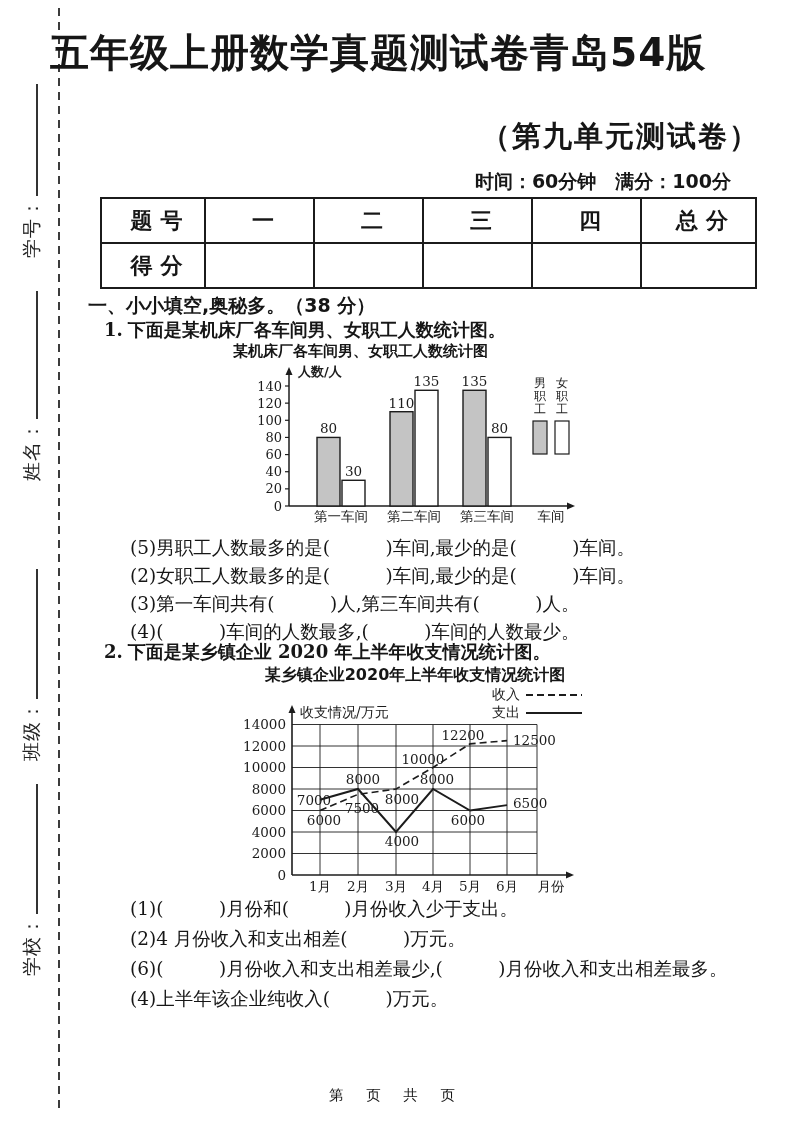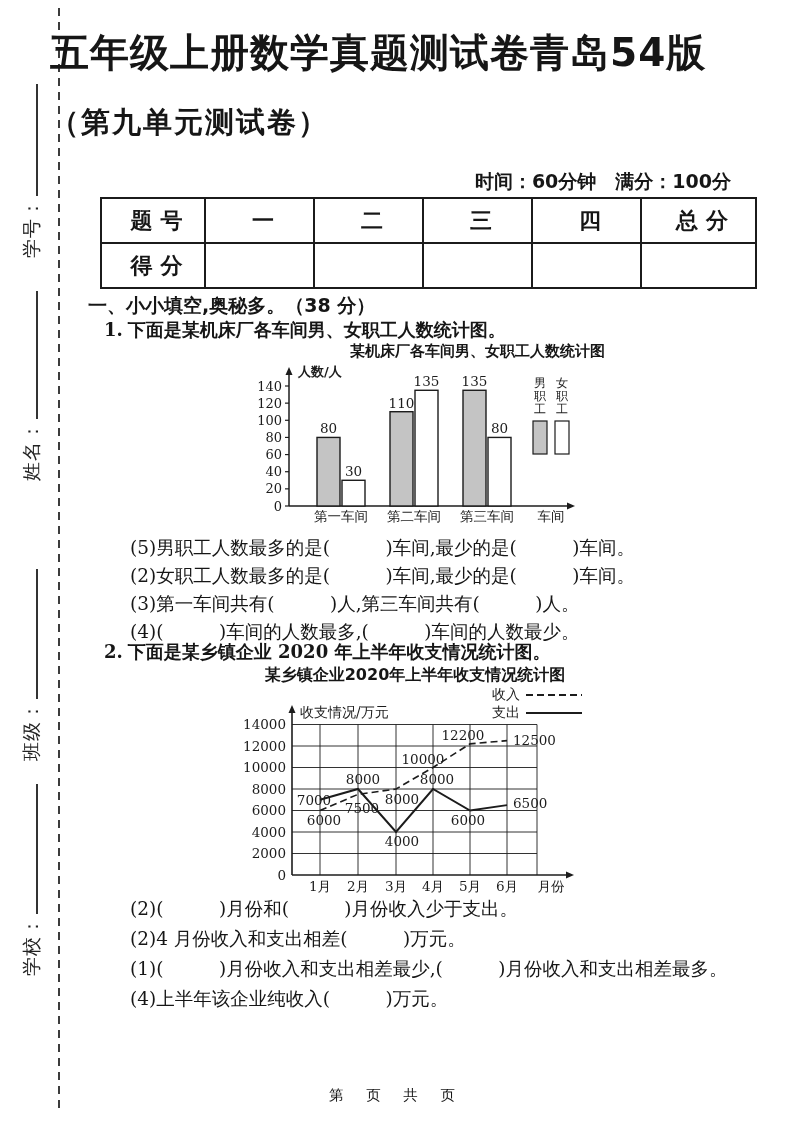--- a/index.html
+++ b/index.html
@@ -14,42 +14,42 @@
              font-family:"DejaVu Sans","Liberation Sans",sans-serif;color:#222;}
   .side-label{white-space:nowrap;line-height:1;letter-spacing:1px;}
   .side-blank{display:inline-block;height:2px;background:#333;margin:0 0 3px 2px;}
   .sp1{top:149px}.sp1 .side-blank{width:112px}
   .sp2{top:372px}.sp2 .side-blank{width:128px}
   .sp3{top:652px}.sp3 .side-blank{width:136px}
   .sp4{top:867px}.sp4 .side-blank{width:138px}
 
   .title{position:absolute;top:26px;left:50px;width:710px;margin:0;
          font-family:"DejaVu Sans","Liberation Sans",sans-serif;font-size:39px;font-weight:bold;letter-spacing:1px;}
-  .subtitle{position:absolute;top:103px;left:50px;width:710px;margin:0;text-align:left;
+  .subtitle{position:absolute;top:117px;left:50px;width:710px;margin:0;text-align:right;
             font-family:"DejaVu Sans","Liberation Sans",sans-serif;font-size:29px;font-weight:bold;letter-spacing:2px;}
   .meta{position:absolute;top:169px;right:62px;font-family:"DejaVu Sans","Liberation Sans",sans-serif;
         font-size:19px;font-weight:bold;}
 
   .score-table{position:absolute;top:197px;left:100px;border-collapse:collapse;table-layout:fixed;}
   .score-table td{border:2.2px solid #1b1b1b;height:41px;text-align:center;vertical-align:middle;
                   font-size:22px;font-weight:bold;font-family:"DejaVu Sans","Liberation Sans",sans-serif;
                   letter-spacing:8px;padding-left:16px;}
 
   .sec-heading{position:absolute;top:293px;left:88px;font-family:"DejaVu Sans","Liberation Sans",sans-serif;
                font-weight:bold;font-size:19px;}
   .q-intro{position:absolute;left:104px;font-size:18px;font-weight:bold;}
   .q-intro b{margin-right:5px;}
   .q1{top:318px}.q2{top:640px}
   .blank-line{position:absolute;left:130px;font-size:18.5px;white-space:nowrap;}
   .b1{top:535px}.b2{top:563px}.b3{top:591px}.b4{top:619px}
   .c1{top:896px}.c2{top:926px}.c3{top:956px}.c4{top:986px}
 
   .chart-block{position:absolute;}
   .bar-block{top:342px;left:233px;width:372px;height:196px;}
-  .bar-block .chart-title{position:absolute;top:0;left:0;width:100%;text-align:right;
+  .bar-block .chart-title{position:absolute;top:0;left:0;width:100%;text-align:left;
         font-family:"DejaVu Sans","Liberation Sans",sans-serif;font-weight:bold;font-size:15px;}
   .bar-block svg{position:absolute;top:15px;left:0;}
   .line-block{top:663px;left:230px;width:435px;height:228px;}
   .line-block .chart-title{position:absolute;top:2px;left:0;width:370px;text-align:center;
         font-family:"DejaVu Sans","Liberation Sans",sans-serif;font-weight:bold;font-size:16px;}
   .line-block svg{position:absolute;top:20px;left:0;}
 
   .footer{position:absolute;top:1086px;left:0;width:100%;text-align:center;font-size:14.5px;
           letter-spacing:9px;font-family:"DejaVu Sans","Liberation Sans",sans-serif;}
 </style>
@@ -227,19 +227,19 @@
         <polyline points="90,116.75 128,106 166,149 203,106 240,127.5 277,122.125" fill="none" stroke="#1c1c1c" stroke-width="2"></polyline>
         <text x="84" y="121.75" text-anchor="middle" font-size="13.5" font-family="&quot;DejaVu Serif&quot;,&quot;Liberation Serif&quot;,serif" font-weight="normal" fill="#1c1c1c">7000</text>
         <text x="133" y="101" text-anchor="middle" font-size="13.5" font-family="&quot;DejaVu Serif&quot;,&quot;Liberation Serif&quot;,serif" font-weight="normal" fill="#1c1c1c">8000</text>
         <text x="172" y="163" text-anchor="middle" font-size="13.5" font-family="&quot;DejaVu Serif&quot;,&quot;Liberation Serif&quot;,serif" font-weight="normal" fill="#1c1c1c">4000</text>
         <text x="207" y="101" text-anchor="middle" font-size="13.5" font-family="&quot;DejaVu Serif&quot;,&quot;Liberation Serif&quot;,serif" font-weight="normal" fill="#1c1c1c">8000</text>
         <text x="238" y="141.5" text-anchor="middle" font-size="13.5" font-family="&quot;DejaVu Serif&quot;,&quot;Liberation Serif&quot;,serif" font-weight="normal" fill="#1c1c1c">6000</text>
         <text x="283" y="125.125" text-anchor="start" font-size="13.5" font-family="&quot;DejaVu Serif&quot;,&quot;Liberation Serif&quot;,serif" font-weight="normal" fill="#1c1c1c">6500</text>
       </svg>
   </div>
 
-  <div class="blank-line c1">(2)(　　　)月份和(　　　)月份收入少于支出。</div>
+  <div class="blank-line c1">(1)(　　　)月份和(　　　)月份收入少于支出。</div>
   <div class="blank-line c2">(2)4 月份收入和支出相差(　　　)万元。</div>
-  <div class="blank-line c3">(1)(　　　)月份收入和支出相差最少,(　　　)月份收入和支出相差最多。</div>
+  <div class="blank-line c3">(6)(　　　)月份收入和支出相差最少,(　　　)月份收入和支出相差最多。</div>
   <div class="blank-line c4">(4)上半年该企业纯收入(　　　)万元。</div>
 
   <div class="footer">第 页 共 页</div>
 </div>
 
 </body></html>

